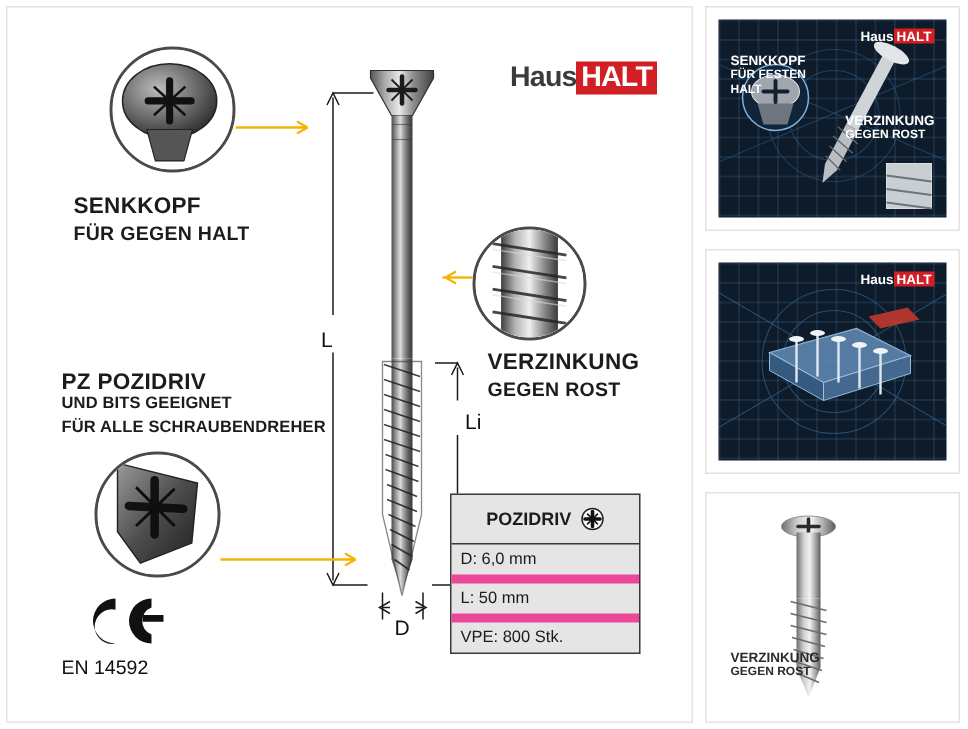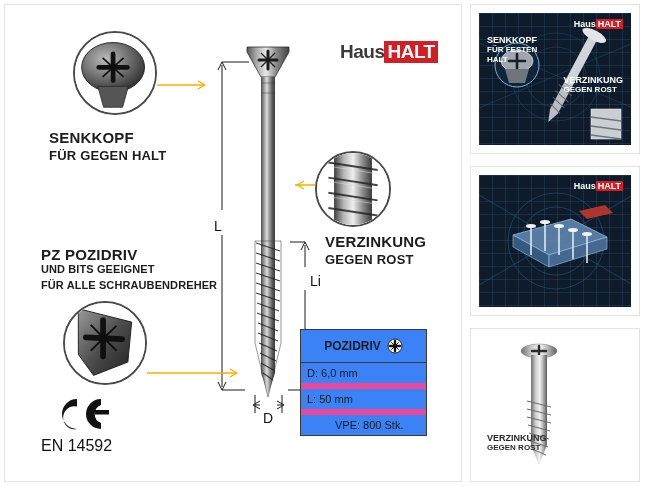--- a/index.html
+++ b/index.html
@@ -106,55 +106,55 @@
   .dim-L  { left: 209px; top: 213px; }
   .dim-Li { left: 281px; top: 268px; margin-left: 24px; }
   .dim-D  { left: 258px; top: 405px; }
 
   
   .ce-wrap { position: absolute; left: 42px; top: 392px; }
   .ce-norm {
     position: absolute;
     left: 36px;
     top: 432px;
-    font-size: 16px;
+    font-size: 13px;
     color: #111;
     font-weight: normal;
   }
 
   
   .spec-table {
     position: absolute;
     left: 295px;
     top: 324px;
     width: 127px;
     border: 1px solid #3a3a3a;
     box-sizing: border-box;
-    background: #3b82f6;
+    background: #e5e5e5;
   }
   .spec-head {
     display: flex;
     align-items: center;
     justify-content: center;
     gap: 6px;
     height: 32px;
     border-bottom: 1px solid #3a3a3a;
     font-weight: bold;
     font-size: 12px;
     color: #1c1c1c;
   }
   .spec-row {
     height: 20px;
     line-height: 20px;
     padding-left: 6px;
     font-size: 11px;
     color: #1c1c1c;
     border-bottom: 6px solid #ec4899;
   }
-  .spec-row:last-child { border-bottom: none; margin-left: 28px; }
+  .spec-row:last-child { border-bottom: none; }
 
   
   .rp {
     position: absolute;
     left: 470px;
     width: 170px;
     border: 1px solid #e3e3e3;
     box-sizing: border-box;
     background: #ffffff;
     overflow: hidden;

